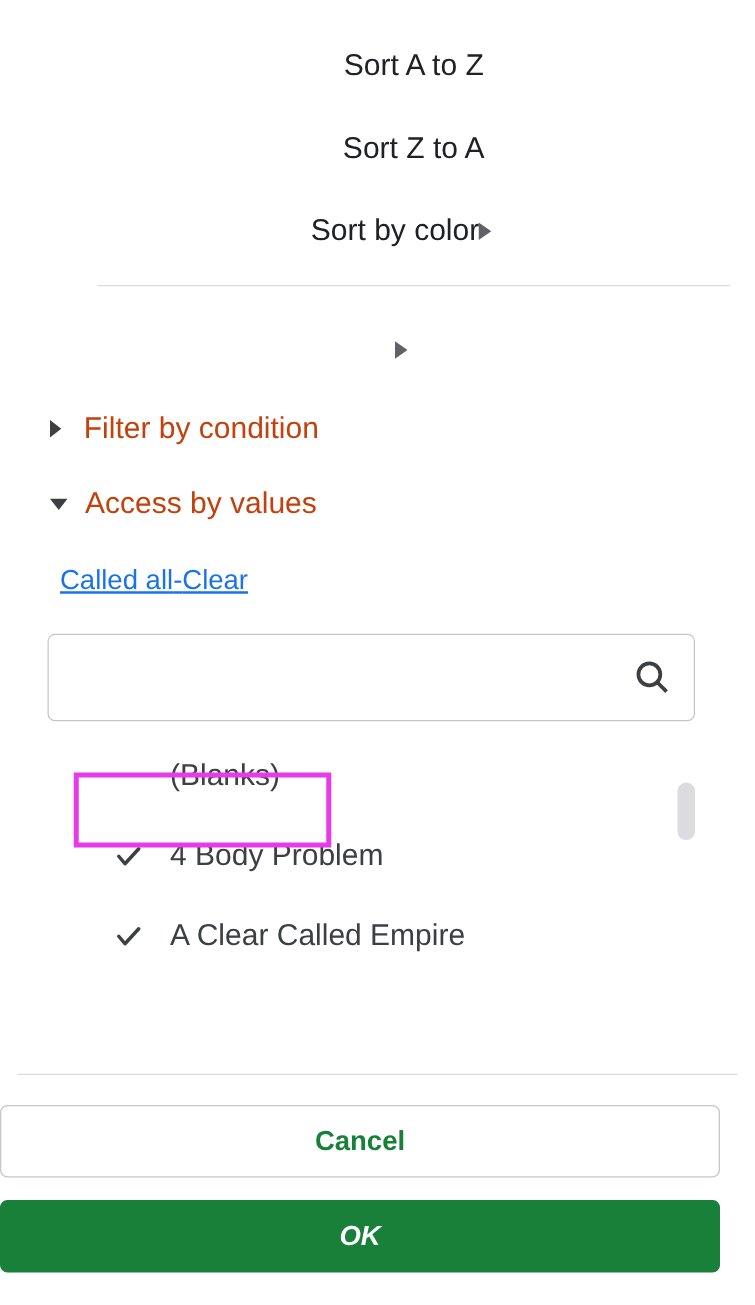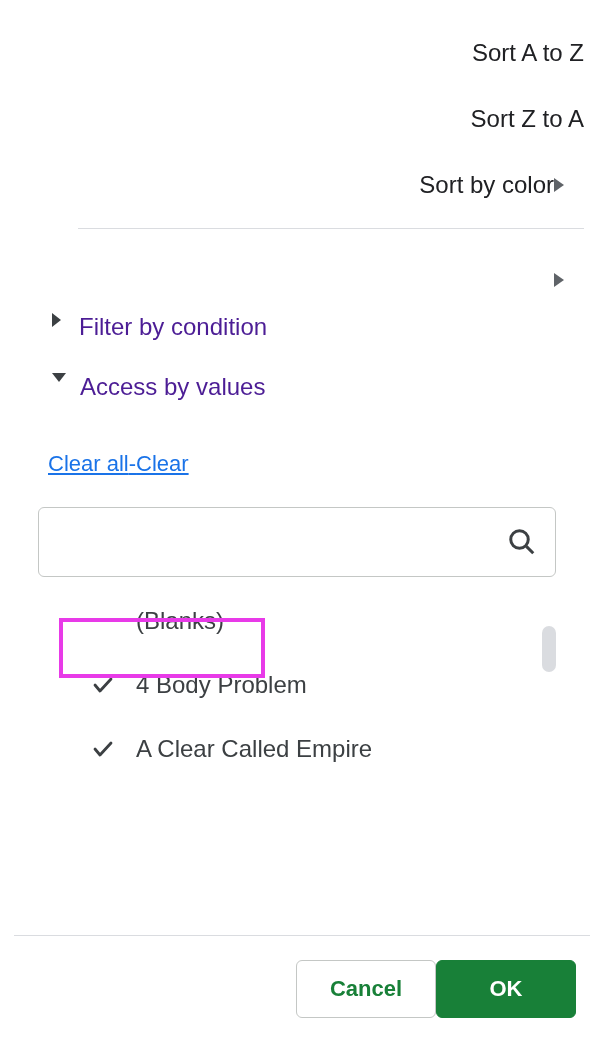--- a/index.html
+++ b/index.html
@@ -13,46 +13,47 @@
     display: flex;
     flex-direction: column;
     padding-top: 20px;
   }
   .menu-section {
     padding: 0 20px 0 78px;
   }
   .menu-item {
     display: flex;
     align-items: center;
-    justify-content: flex-end;
+    justify-content: center;
     height: 66px;
     font-size: 24px;
     color: #202124;
     cursor: pointer;
   }
   .menu-item .label { }
   .chevron {
     width: 0; height: 0;
     border-top: 7px solid transparent;
     border-bottom: 7px solid transparent;
     border-left: 10px solid #5f6368;
     margin-right: 20px;
   }
   .divider {
     height: 1px;
     background: #dadce0;
     margin: 10px 20px 18px 78px;
   }
   .expandable {
     display: flex;
+    align-items: center;
     height: 60px;
     font-size: 24px;
-    color: #4c1d95;
-    cursor: pointer;
-    padding-left: 52px;
+    color: #c2410c;
+    cursor: pointer;
+    padding-left: 40px;
   }
   .caret-right {
     width: 0; height: 0;
     border-top: 7px solid transparent;
     border-bottom: 7px solid transparent;
     border-left: 9px solid #3c4043;
     margin-right: 18px;
   }
   .caret-down {
     width: 0; height: 0;
@@ -137,21 +138,23 @@
     border-radius: 7px;
   }
   .list-divider {
     height: 1px;
     background: #dadce0;
     margin: 0 14px 0 14px;
   }
   .footer {
     display: flex;
     justify-content: flex-end;
+    gap: 18px;
     padding: 24px 28px 26px 0;
+    flex-direction: column;
   }
   .btn {
     height: 58px;
     min-width: 140px;
     border-radius: 6px;
     font-size: 22px;
     font-weight: 600;
     display: flex;
     align-items: center;
     justify-content: center;
@@ -160,20 +163,21 @@
   }
   .btn-cancel {
     background: #fff;
     border: 1px solid #c4c7c5;
     color: #188038;
   }
   .btn-ok {
     background: #188038;
     border: 1px solid #188038;
     color: #fff;
+    font-style: italic;
   }
   .spacer { flex: 1; }
 </style>
 </head>
 <body>
 
 <div class="panel">
 
   <div class="menu-section">
     <div class="menu-item">
@@ -200,21 +204,21 @@
     <span class="caret-right"></span>
     <span>Filter by condition</span>
   </div>
 
   <div class="expandable">
     <span class="caret-down"></span>
     <span>Access by values</span>
   </div>
 
   <div class="links-row">
-    <span class="link">Clear all</span><span class="dash">-</span><span class="link">Clear</span>
+    <span class="link">Called all</span><span class="dash">-</span><span class="link">Clear</span>
   </div>
 
   <div class="search-wrap">
     <div class="search-box">
       <input class="search-input" type="text" value="" style="">
       <span class="search-icon">
         <svg viewBox="0 0 24 24" fill="none" stroke="#3c4043" stroke-width="2.4">
           <circle cx="10" cy="10" r="7"></circle>
           <line x1="15.5" y1="15.5" x2="21" y2="21"></line>
         </svg>

